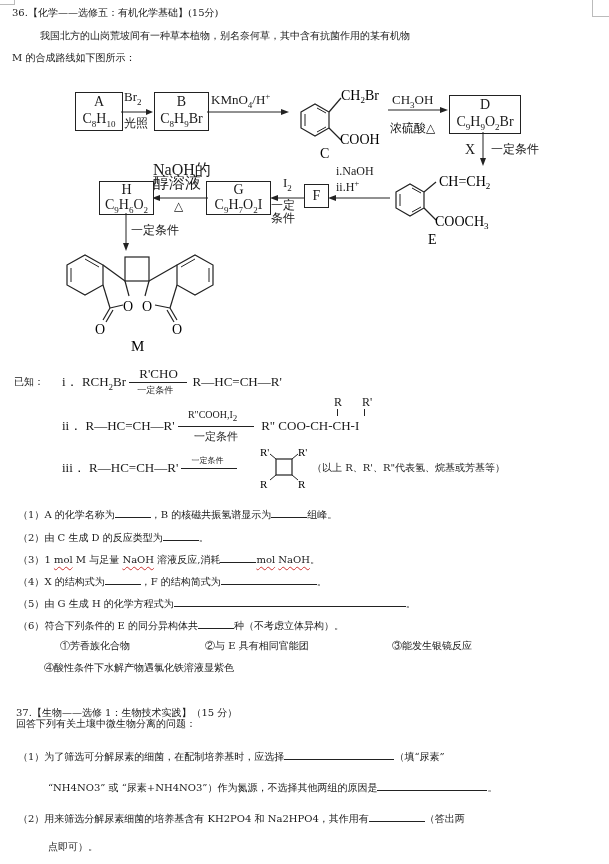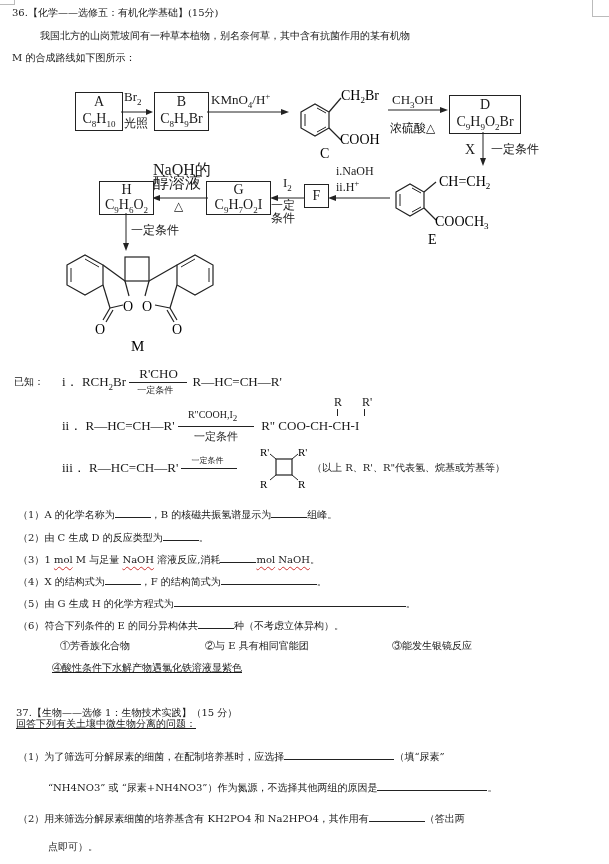--- a/index.html
+++ b/index.html
@@ -239,24 +239,24 @@
 </div>
 <div class="abs t" style="left:18px;top:593px;">
   <span>（5）</span><span>由 G 生成 H 的化学方程式为</span><span class="blank" style="width:232px;"></span><span>。</span>
 </div>
 <div class="abs t" style="left:18px;top:615px;">
   <span>（6）</span><span>符合下列条件的 E 的同分异构体共</span><span class="blank" style="width:36px;"></span><span>种（不考虑立体异构）。</span>
 </div>
 <div class="abs t" style="left:60px;top:637px;">①芳香族化合物</div>
 <div class="abs t" style="left:205px;top:637px;">②与 E 具有相同官能团</div>
 <div class="abs t" style="left:392px;top:637px;">③能发生银镜反应</div>
-<div class="abs t" style="left:52px;top:659px;text-decoration:underline;">④酸性条件下水解产物遇氯化铁溶液显紫色</div>
+<div class="abs t" style="left:44px;top:659px;">④酸性条件下水解产物遇氯化铁溶液显紫色</div>
 
 <div class="abs t" style="left:16px;top:692px;margin-top:12px;">37.【生物——选修 1：生物技术实践】（15 分）</div>
-<div class="abs t" style="left:16px;top:715px;text-decoration:underline;">回答下列有关土壤中微生物分离的问题：</div>
+<div class="abs t" style="left:16px;top:715px;">回答下列有关土壤中微生物分离的问题：</div>
 <div class="abs t" style="left:18px;top:746px;">
   <span>（1）为了筛选可分解尿素的细菌，在配制培养基时，应选择</span><span class="blank" style="width:110px;"></span><span>（填“尿素”</span>
 </div>
 <div class="abs t" style="left:48px;top:777px;">
   <span>“NH4NO3” 或 “尿素+NH4NO3”）作为氮源，不选择其他两组的原因是</span><span class="blank" style="width:110px;"></span><span>。</span>
 </div>
 <div class="abs t" style="left:18px;top:808px;">
   <span>（2）用来筛选分解尿素细菌的培养基含有 KH2PO4 和 Na2HPO4，其作用有</span><span class="blank" style="width:56px;"></span><span>（答出两</span>
 </div>
 <div class="abs t" style="left:48px;top:838px;">点即可）。</div>

